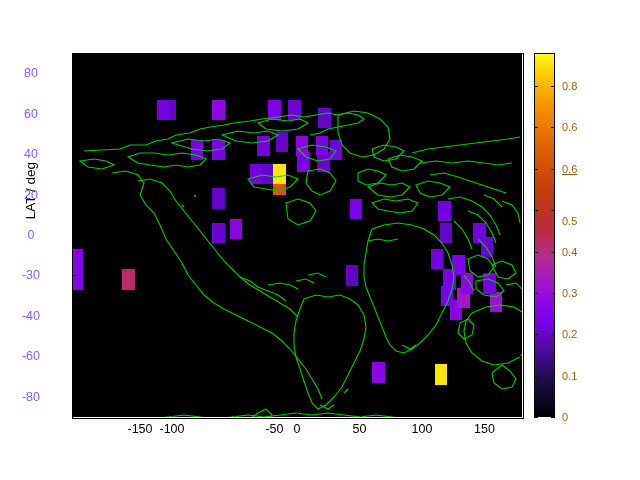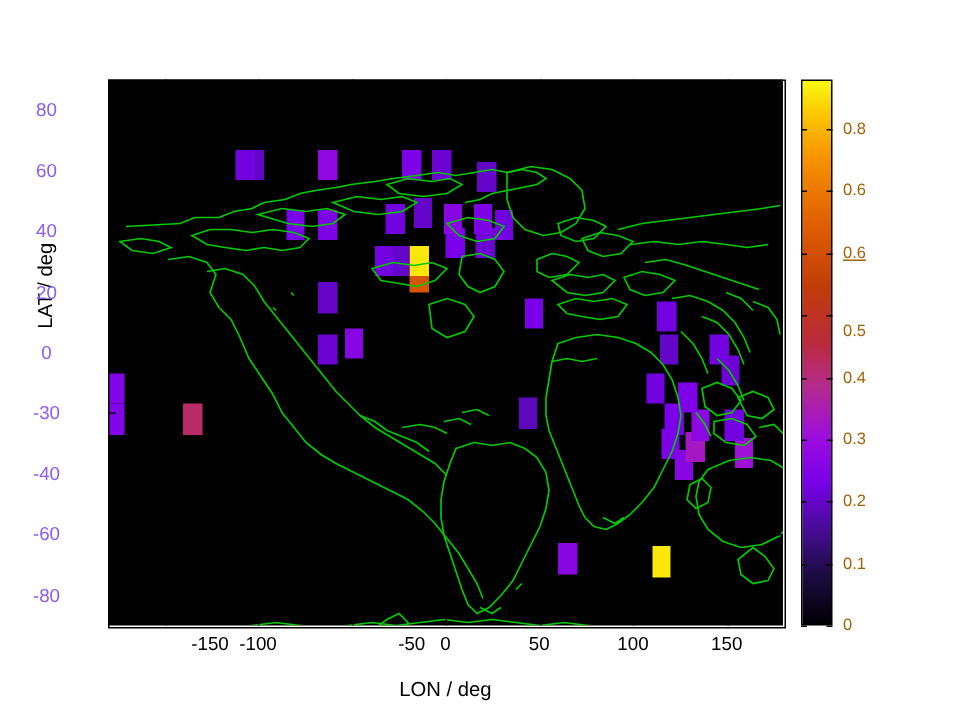--- a/index.html
+++ b/index.html
@@ -294,21 +294,20 @@
       </g>
     </svg>
   </div>
 
   <div id="map-frame"></div>
 
   <div id="colorbar-panel">
     <div id="colorbar-gradient" style="background: linear-gradient(to top, rgb(0, 0, 4) 0%, rgb(27, 12, 65) 9%, rgb(74, 12, 156) 18%, rgb(120, 0, 232) 26%, rgb(155, 12, 224) 34%, rgb(181, 43, 140) 44%, rgb(187, 42, 58) 52%, rgb(194, 60, 9) 62%, rgb(224, 96, 0) 74%, rgb(247, 148, 0) 86%, rgb(251, 199, 0) 94%, rgb(252, 250, 18) 100%);"></div>
   </div>
 
-  <div id="xlabel">LON / deg</div>
   <div id="ylabel">LAT / deg</div>
 
 <div class="tick-x" style="left: 109.5px; top: 412px;"></div>
     <div class="tick-x" style="left: 109.5px; top: 53px;"></div>
     <div class="xticklabel" style="left: 109px; margin-left: 31px;">-150</div>
     <div class="tick-x" style="left: 172px; top: 412px;"></div>
     <div class="tick-x" style="left: 172px; top: 53px;"></div>
     <div class="xticklabel" style="left: 172px;">-100</div>
     <div class="tick-x" style="left: 234.5px; top: 412px;"></div>
     <div class="tick-x" style="left: 234.5px; top: 53px;"></div>

